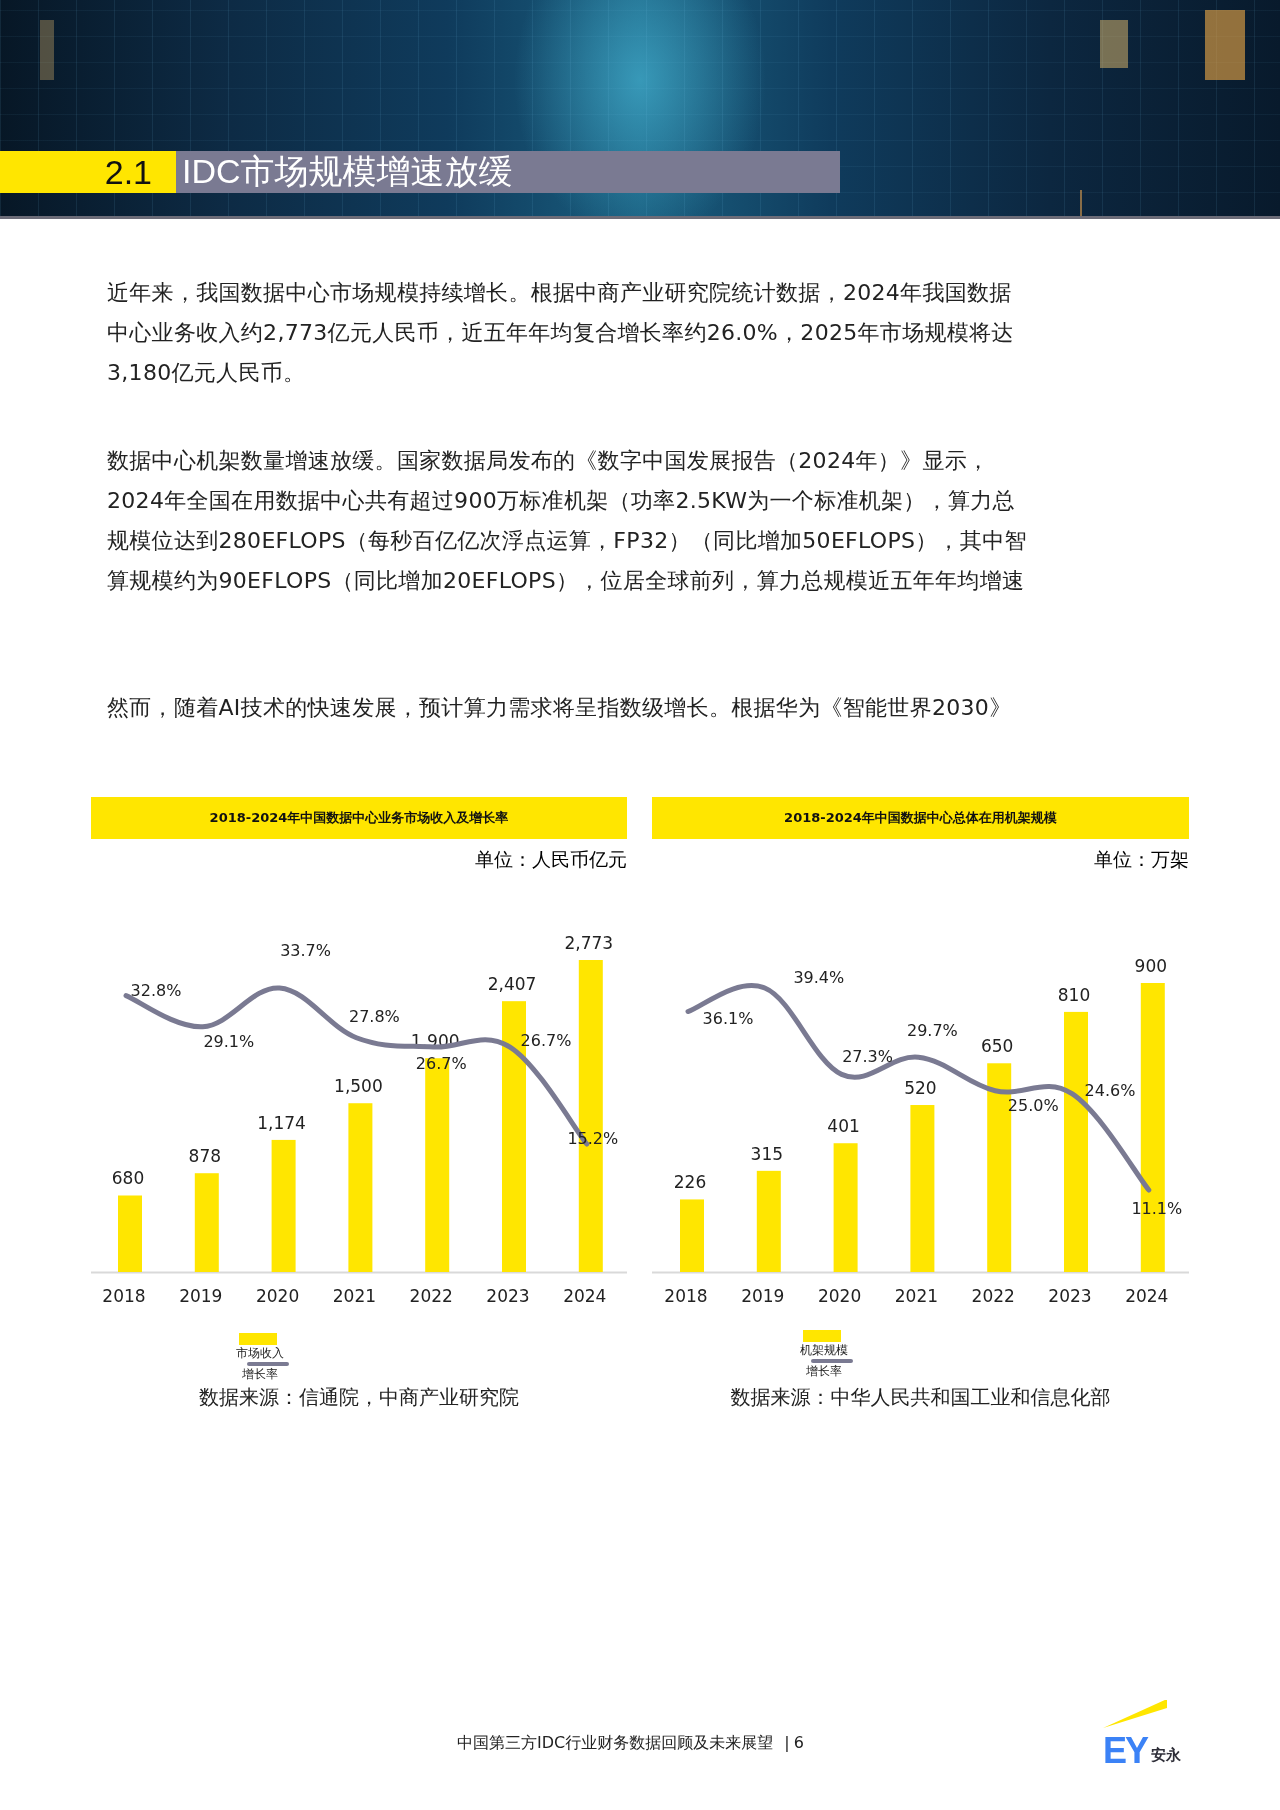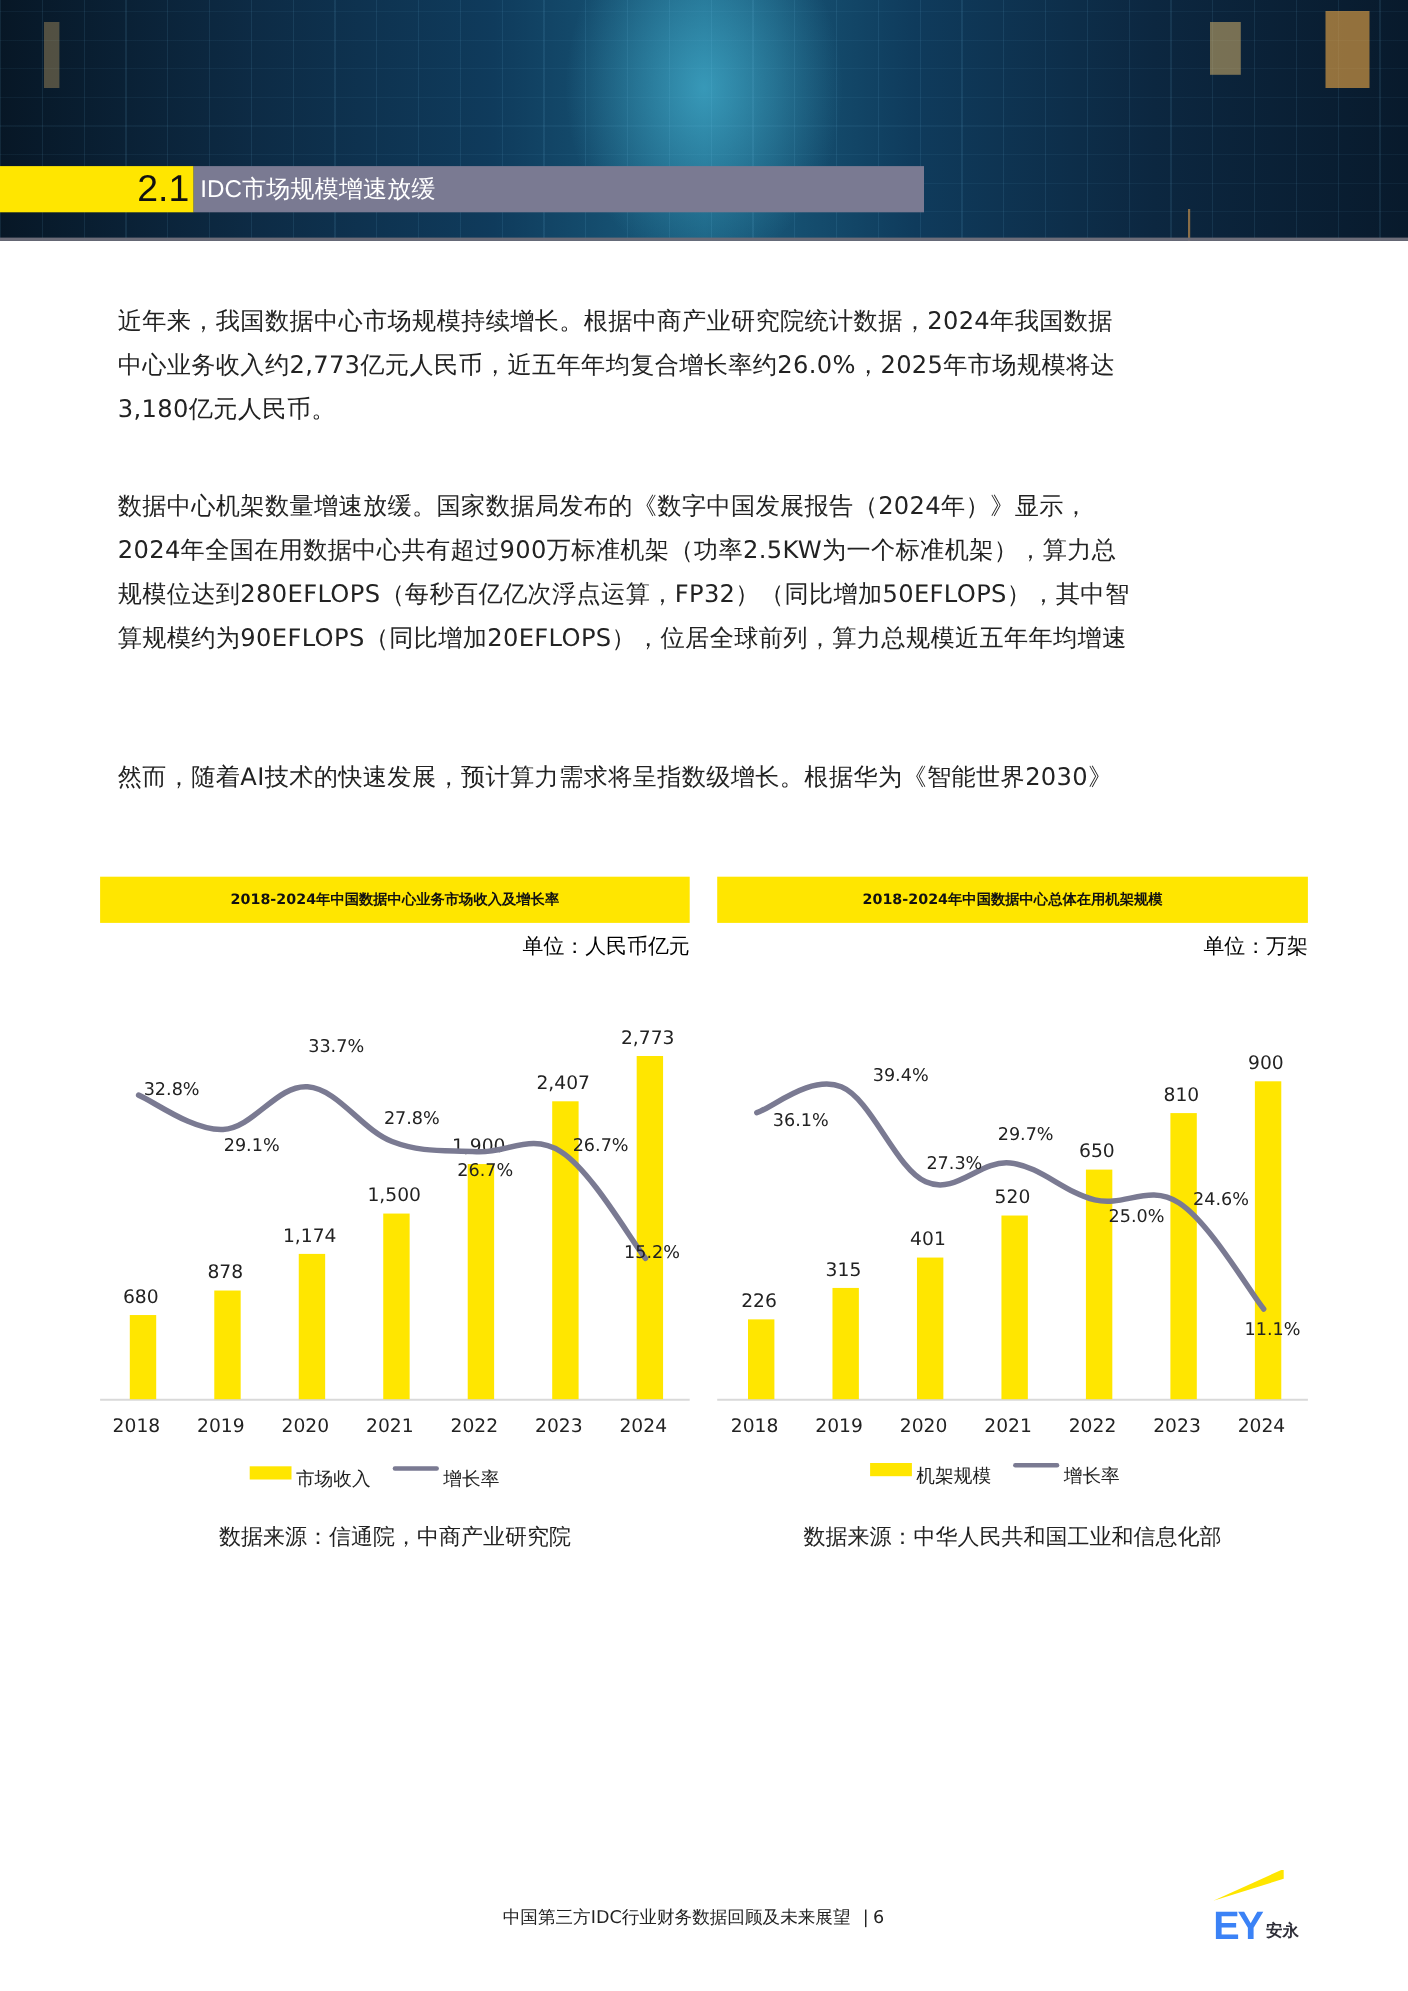--- a/index.html
+++ b/index.html
@@ -17,40 +17,40 @@
   .banner .grid {
     position: absolute; inset: 0;
     background-image:
       repeating-linear-gradient(90deg, rgba(120,200,240,0.10) 0 1px, transparent 1px 38px),
       repeating-linear-gradient(0deg, rgba(120,200,240,0.06) 0 1px, transparent 1px 26px);
   }
   .banner .glow { position: absolute; background: rgba(240,170,80,0.55); }
   .banner .bottomline { position: absolute; left: 0; right: 0; bottom: 0; height: 3px; background: #6c6c78; }
   .title-yellow {
     position: absolute; left: 0; top: 151px; width: 176px; height: 42px; background: #ffe600;
-    display: flex; align-items: center; justify-content: flex-end; padding-right: 4px; box-sizing: border-box;
+    display: flex; align-items: center; justify-content: flex-end; padding-right: 24px; box-sizing: border-box;
     font-size: 34px; color: #111; font-family: "Liberation Sans", sans-serif;
   }
   .title-gray {
     position: absolute; left: 176px; top: 151px; width: 664px; height: 42px; background: #7a7a92;
     display: flex; align-items: center; padding-left: 6px; box-sizing: border-box;
-    font-size: 22px; color: #fff; font-family: "Liberation Sans", sans-serif;
+    font-size: 34px; color: #fff; font-family: "Liberation Sans", sans-serif;
   }
   .body-text {
     position: absolute; left: 107px; width: 1068px;
     font-size: 22px; line-height: 40px; color: #222; letter-spacing: 0.3px;
   }
   .chart-title {
     position: absolute; top: 797px; height: 42px; background: #ffe600;
     display: flex; align-items: center; justify-content: center;
     font-size: 13px; font-weight: bold; color: #111;
   }
   .unit { position: absolute; top: 847px; font-size: 19px; color: #000000; text-align: right; }
   .chart-svg { position: absolute; left: 0; top: 0; }
-  .legend { position: absolute; display: flex; align-items: flex-start; font-size: 17px; color: #222; }
+  .legend { position: absolute; display: flex; align-items: center; font-size: 12px; color: #222; flex-direction: column; }
   .legend .swatch-bar { width: 38px; height: 12px; background: #ffe600; margin-right: 4px; }
   .legend .swatch-line { width: 42px; height: 4px; background: #7a7a92; border-radius: 2px; margin-right: 4px; margin-left: 20px; }
   .source { position: absolute; font-size: 20px; color: #222; text-align: center; }
   .footer-text {
     position: absolute; left: 457px; top: 1733px; font-size: 16px; color: #222;
   }
   .ey-logo { position: absolute; left: 1103px; top: 1700px; width: 90px; height: 70px; }
 </style>
 </head>
 <body>

